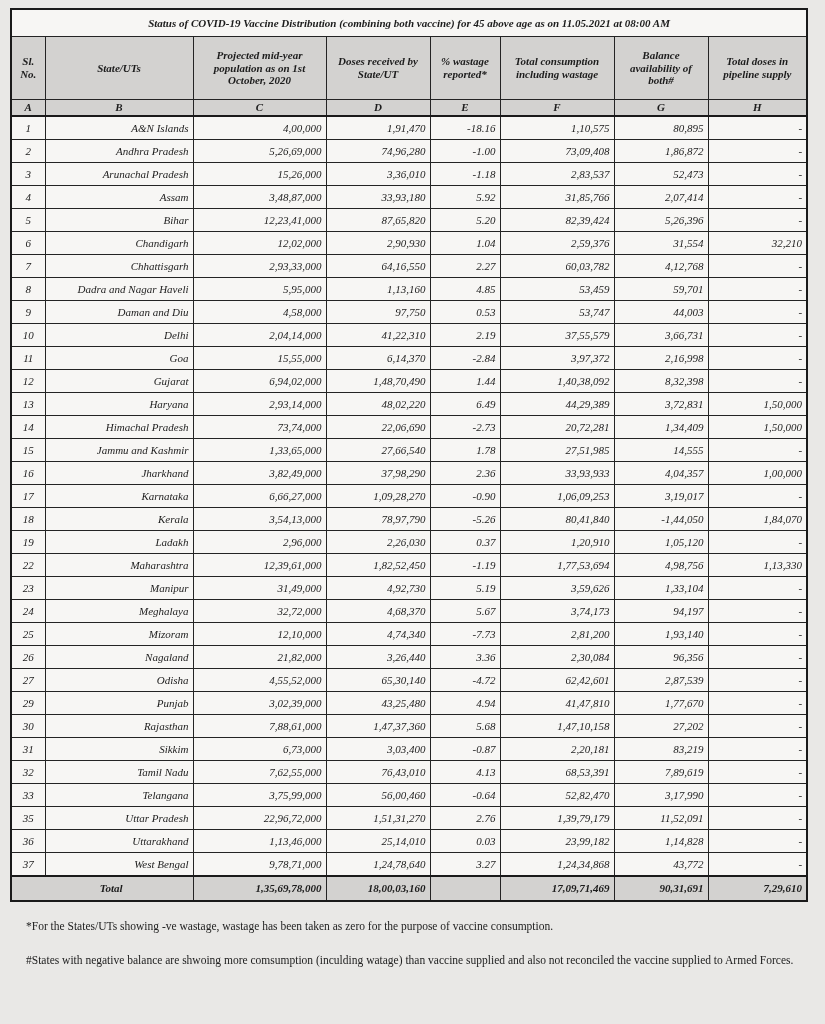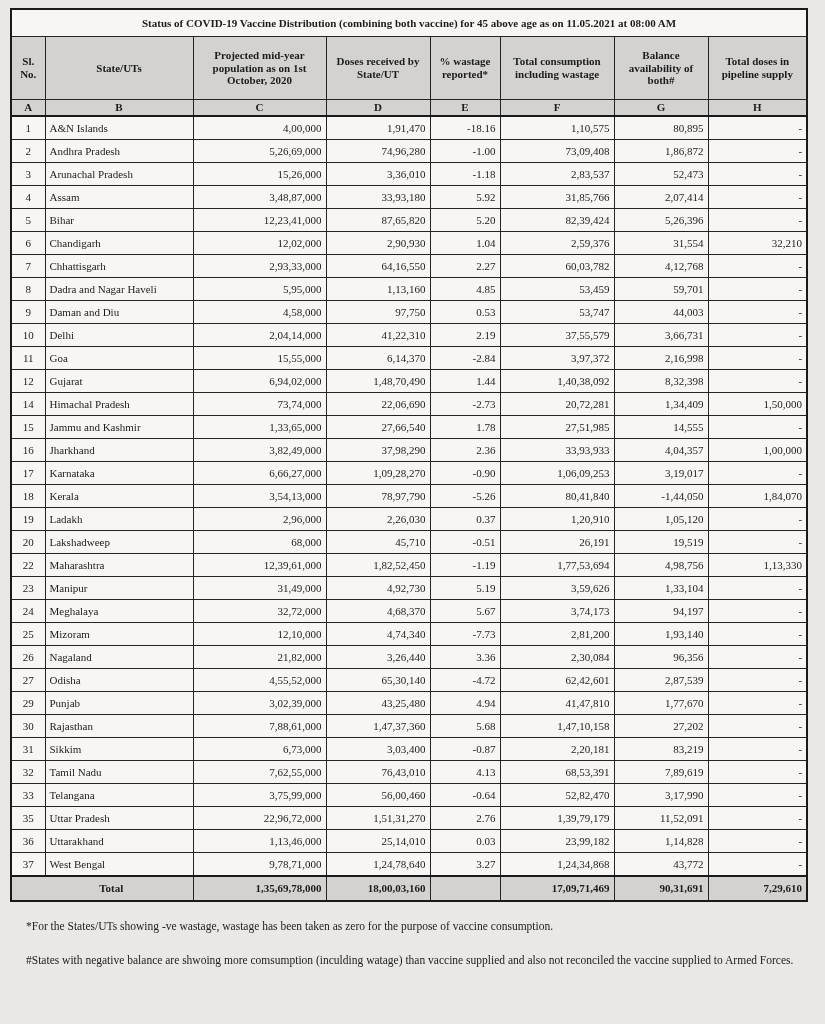--- a/index.html
+++ b/index.html
@@ -16,20 +16,21 @@
     height: 1024px;
     overflow: hidden;
     position: relative;
   }
   table.vax {
     border-collapse: collapse;
     table-layout: fixed;
     width: 796px;
     margin: 8px 0 0 10px;
     border: 2px solid #1a1a1a;
+    font-style: italic;
   }
   table.vax td {
     border: 1px solid #242424;
     font-size: 11px;
     line-height: 1.15;
     padding: 1px 4px;
     background: #f7f6f4;
     overflow: hidden;
     white-space: nowrap;
   }
@@ -54,21 +55,21 @@
   tr.letters td {
     background: #d3d2d0;
     font-weight: bold;
     text-align: center;
     height: 13px;
     font-size: 11px;
     border-bottom: 2px solid #1a1a1a;
   }
   tr.data-row td { height: 20px; vertical-align: middle; }
   td.c-sl   { text-align: center; }
-  td.c-state{ text-align: left; padding-left: 5px; }
+  td.c-state{ text-align: right; padding-left: 5px; }
   td.c-num  { text-align: right; padding-right: 6px; }
   tr.total-row td {
     background: #d3d2d0;
     font-weight: bold;
     height: 21px;
     border-top: 2px solid #1a1a1a;
     vertical-align: middle;
     padding-left: 22px;
   }
   tr.total-row td.t-label { text-align: center; }
@@ -236,20 +237,30 @@
           <td class="c-sl">12</td>
           <td class="c-state">Gujarat</td>
           <td class="c-num">6,94,02,000</td>
           <td class="c-num">1,48,70,490</td>
           <td class="c-num">1.44</td>
           <td class="c-num">1,40,38,092</td>
           <td class="c-num">8,32,398</td>
           <td class="c-num">-</td>
         </tr>
         <tr class="data-row">
+          <td class="c-sl">13</td>
+          <td class="c-state">Haryana</td>
+          <td class="c-num">2,93,14,000</td>
+          <td class="c-num">48,02,220</td>
+          <td class="c-num">6.49</td>
+          <td class="c-num">44,29,389</td>
+          <td class="c-num">3,72,831</td>
+          <td class="c-num">1,50,000</td>
+        </tr>
+        <tr class="data-row">
           <td class="c-sl">14</td>
           <td class="c-state">Himachal Pradesh</td>
           <td class="c-num">73,74,000</td>
           <td class="c-num">22,06,690</td>
           <td class="c-num">-2.73</td>
           <td class="c-num">20,72,281</td>
           <td class="c-num">1,34,409</td>
           <td class="c-num">1,50,000</td>
         </tr>
         <tr class="data-row">
@@ -293,30 +304,20 @@
           <td class="c-num">1,84,070</td>
         </tr>
         <tr class="data-row">
           <td class="c-sl">19</td>
           <td class="c-state">Ladakh</td>
           <td class="c-num">2,96,000</td>
           <td class="c-num">2,26,030</td>
           <td class="c-num">0.37</td>
           <td class="c-num">1,20,910</td>
           <td class="c-num">1,05,120</td>
-          <td class="c-num">-</td>
-        </tr>
-        <tr class="data-row">
-          <td class="c-sl">20</td>
-          <td class="c-state">Lakshadweep</td>
-          <td class="c-num">68,000</td>
-          <td class="c-num">45,710</td>
-          <td class="c-num">-0.51</td>
-          <td class="c-num">26,191</td>
-          <td class="c-num">19,519</td>
           <td class="c-num">-</td>
         </tr>
         <tr class="data-row">
           <td class="c-sl">22</td>
           <td class="c-state">Maharashtra</td>
           <td class="c-num">12,39,61,000</td>
           <td class="c-num">1,82,52,450</td>
           <td class="c-num">-1.19</td>
           <td class="c-num">1,77,53,694</td>
           <td class="c-num">4,98,756</td>

